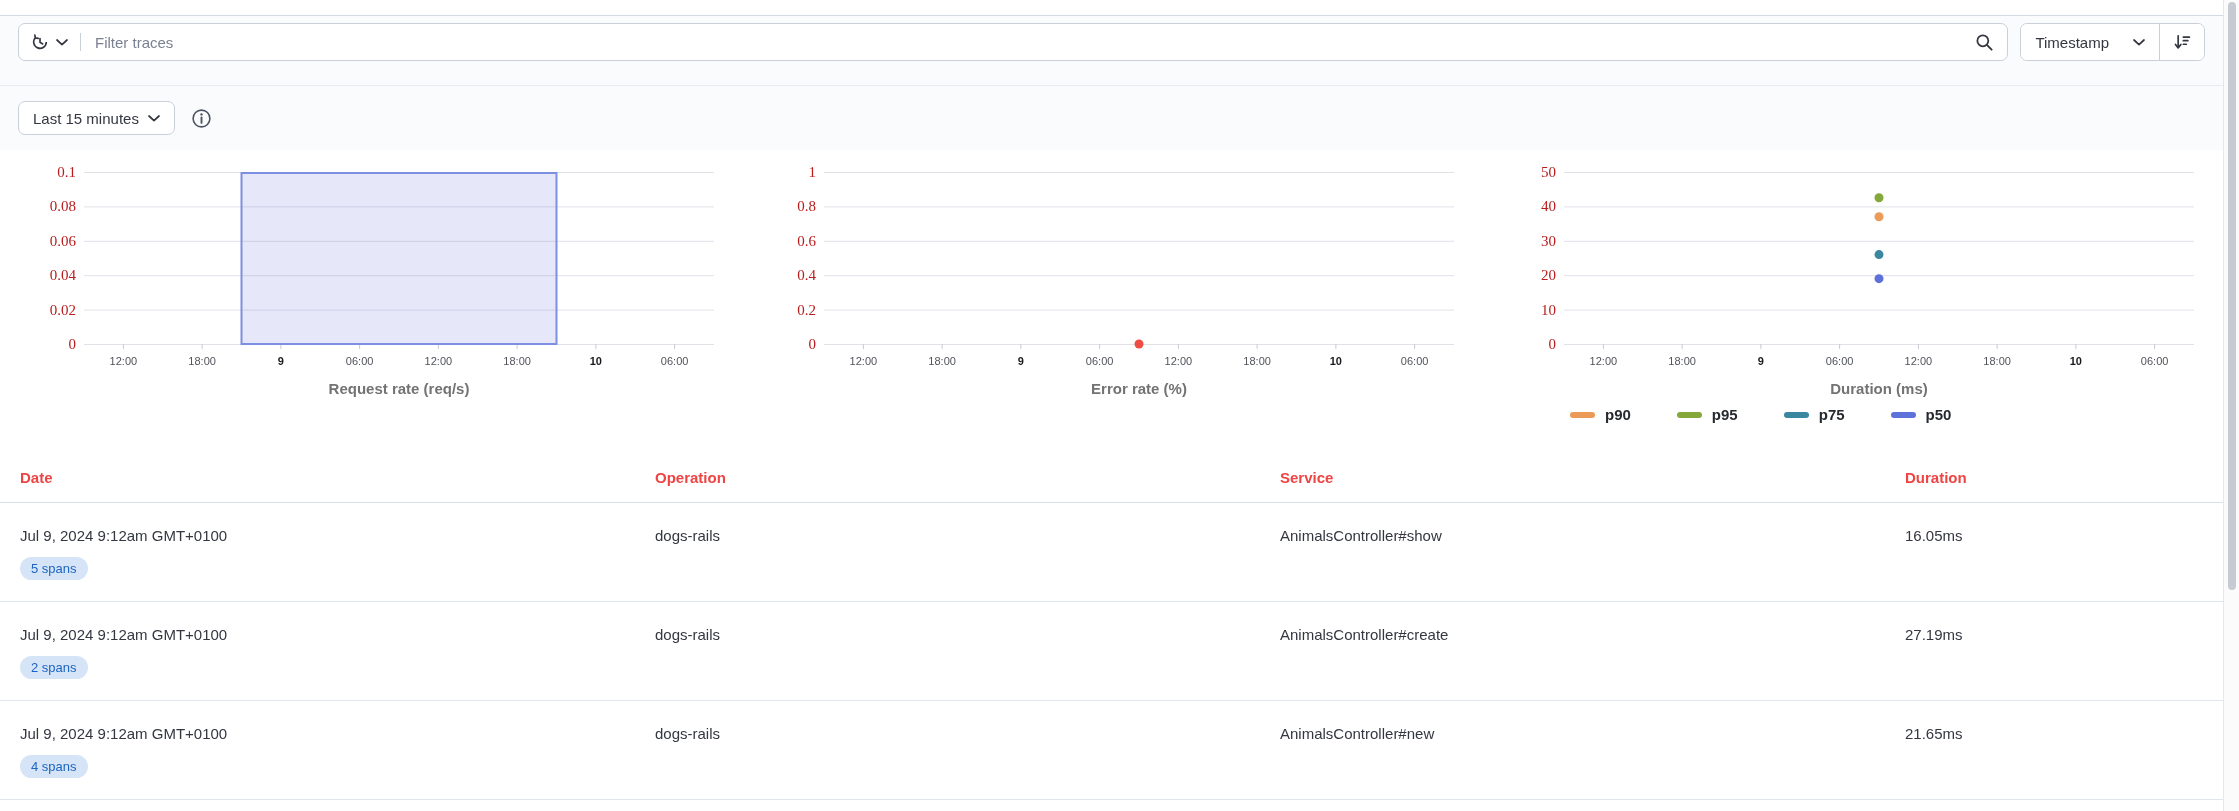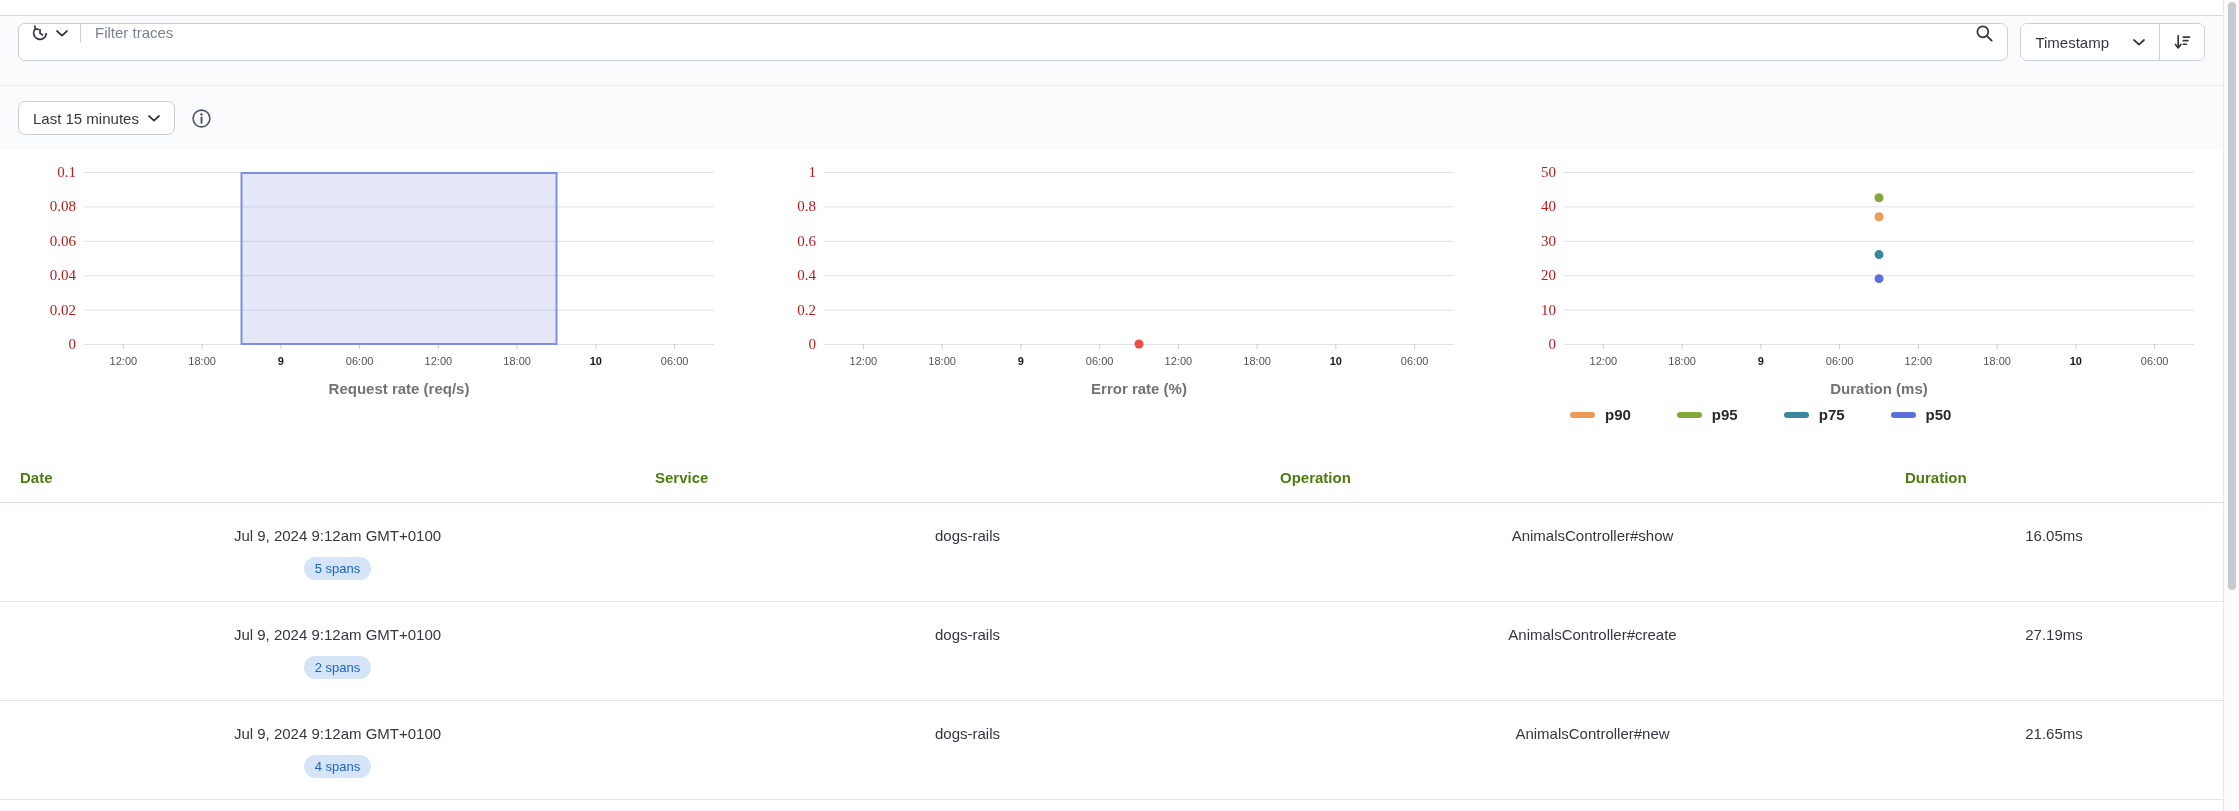--- a/index.html
+++ b/index.html
@@ -2,21 +2,21 @@
 <html><head>
 <meta charset="utf-8">
 <style>
   html,body{margin:0;padding:0;background:#fff;}
   body{font-family:"Liberation Sans",sans-serif;color:#343741;}
   .page{position:relative;width:2239px;height:811px;overflow:hidden;background:#fff;}
   .content{position:absolute;left:0;top:0;width:2223px;}
   .top-strip{height:15px;border-bottom:1px solid #d3dae6;background:#fff;}
   
   .toolbar-row{height:70px;box-sizing:border-box;padding:7px 18px 0;display:flex;gap:12px;align-items:flex-start;background:#fafbfd;border-bottom:1px solid #e7ebf2;}
-  .filter-bar{flex:1;display:flex;align-items:flex-start;height:36px;border:1px solid #c9d0da;border-radius:7px;background:#fff;}
+  .filter-bar{flex:1;display:flex;align-items:center;height:36px;border:1px solid #c9d0da;border-radius:7px;background:#fff;}
   .history-seg{display:flex;align-items:center;gap:7px;padding:0 12px;background:#fff;border:none;border-right:1px solid #c9d0da;border-radius:7px 0 0 7px;cursor:pointer;}
   .filter-input{flex:1;border:none;outline:none;background:transparent;padding:0 14px;font-size:15px;color:#343741;font-family:"Liberation Sans",sans-serif;}
   .filter-input::placeholder{color:#7a8291;}
   .search-wrap{display:flex;align-items:center;padding-right:13px;}
   .sort-group{display:flex;height:36px;border:1px solid #c9d0da;border-radius:7px;background:#fff;overflow:hidden;}
   .sort-field{display:flex;align-items:center;gap:24px;padding:0 14px;font-size:15px;color:#343741;background:#fff;border:none;border-right:1px solid #c9d0da;cursor:pointer;font-family:"Liberation Sans",sans-serif;}
   .sort-dir{width:44px;display:flex;align-items:center;justify-content:center;background:#fff;border:none;cursor:pointer;}
   
   .time-row{height:64px;box-sizing:border-box;padding:12px 18px;display:flex;align-items:center;gap:16px;background:#fafbfd;}
   .time-btn{height:34px;display:flex;align-items:center;gap:9px;padding:0 14px;border:1px solid #c9d0da;border-radius:7px;background:#fff;font-size:15px;color:#343741;cursor:pointer;font-family:"Liberation Sans",sans-serif;}
@@ -32,23 +32,23 @@
   .xlabels{position:relative;height:22px;margin-left:84px;}
   .xtick{position:absolute;top:3px;transform:translateX(-50%);font-size:11px;color:#50535a;white-space:nowrap;}
   .xtick.bold{font-weight:bold;color:#17191d;}
   .chart-title{margin-left:84px;margin-top:6px;text-align:center;font-size:15px;font-weight:bold;color:#737373;}
   .legend{display:flex;align-items:center;gap:46px;margin-left:90px;margin-top:9px;}
   .legend-item{display:flex;align-items:center;gap:10px;font-size:15px;font-weight:bold;color:#26292e;}
   .legend-swatch{width:25px;height:6px;border-radius:3px;}
   
   .traces-table{margin-top:28px;background:#fff;}
   .t-head{display:grid;grid-template-columns:635px 625px 625px 1fr;padding:18px 20px 16px;border-bottom:1px solid #d9dee8;}
-  .t-head .hcell{font-size:15px;font-weight:bold;color:#4d7c0f;}
+  .t-head .hcell{font-size:15px;font-weight:bold;color:#ef4444;}
   .t-row{display:grid;grid-template-columns:635px 625px 625px 1fr;box-sizing:border-box;height:99px;padding:24px 20px 0;border-bottom:1px solid #e0e5ee;cursor:pointer;}
-  .t-row .cell{font-size:15px;color:#343741;text-align:center;}
+  .t-row .cell{font-size:15px;color:#343741;}
   .badge{display:inline-block;margin-top:13px;padding:4px 11px;background:#d6e4f7;color:#1b64c2;font-size:13px;border-radius:12px;line-height:15px;}
   
   .scrollbar{position:absolute;right:0;top:0;width:16px;height:811px;background:#fbfbfc;border-left:1px solid #e7e7ea;box-sizing:border-box;}
   .scroll-thumb{position:absolute;left:4px;top:2px;width:8px;height:588px;background:#c6cad1;border-radius:4px;}
 </style>
 </head>
 <body>
 
 <div class="page">
   <div class="content">
@@ -255,22 +255,22 @@
               <span class="legend-swatch" style="background: rgb(94, 112, 217);"></span>
               <span>p50</span>
             </div>
           </div>
       </div>
     </div>
 
     <div class="traces-table">
       <div class="t-head">
         <div class="hcell">Date</div>
+        <div class="hcell">Operation</div>
         <div class="hcell">Service</div>
-        <div class="hcell">Operation</div>
         <div class="hcell">Duration</div>
       </div>
 
       <div class="t-row">
         <div class="cell">
           <div>Jul 9, 2024 9:12am GMT+0100</div>
           <span class="badge">5 spans</span>
         </div>
         <div class="cell">dogs-rails</div>
         <div class="cell">AnimalsController#show</div>

